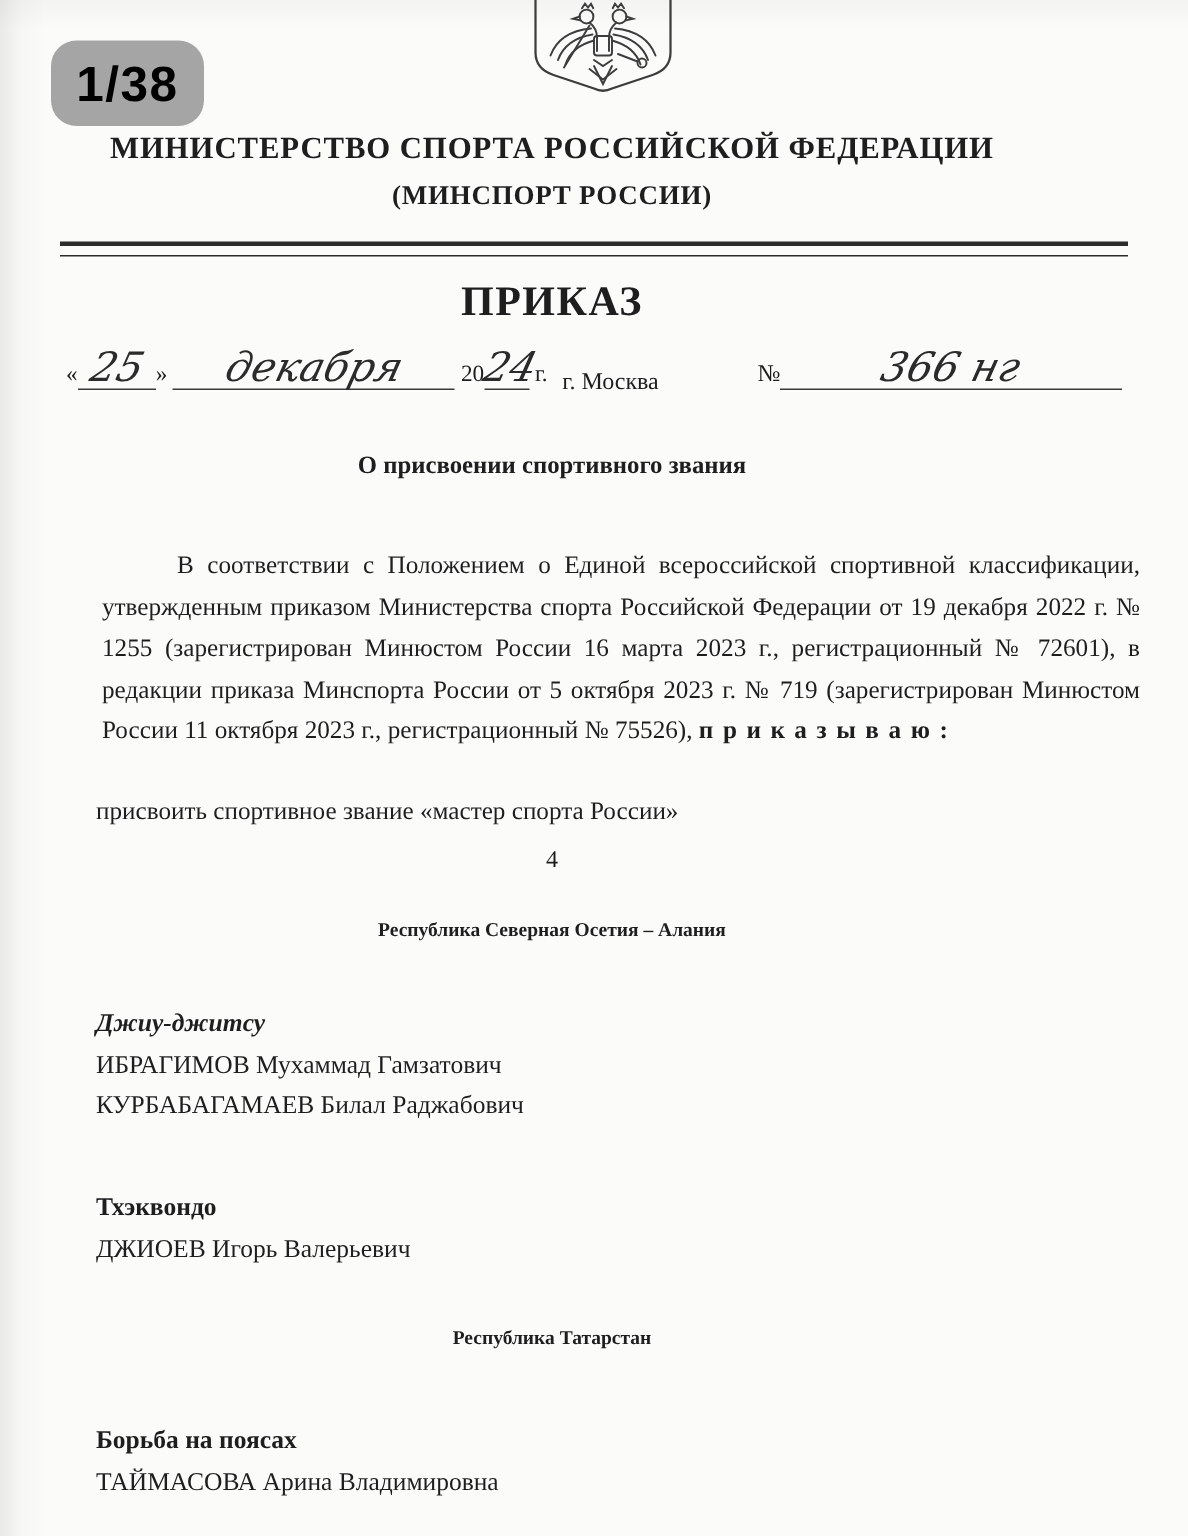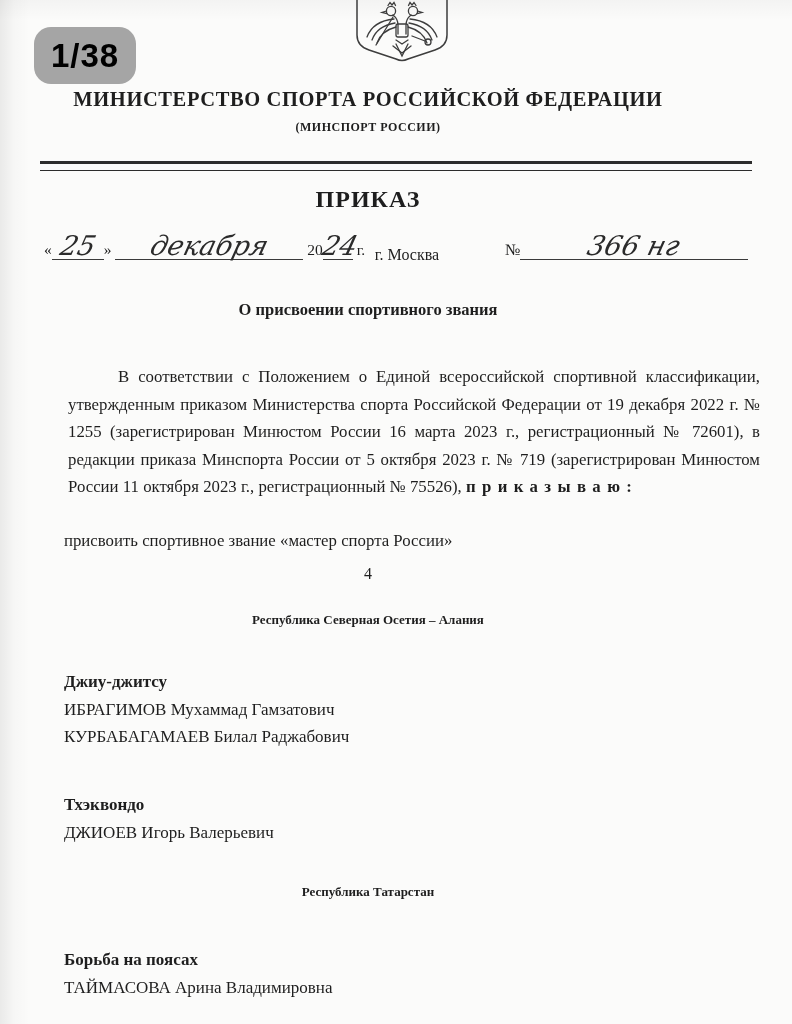--- a/index.html
+++ b/index.html
@@ -23,28 +23,28 @@
     font-family:"Liberation Sans", sans-serif;
     font-weight:bold;font-size:33px;color:#000000;
     letter-spacing:1px;
   }
 
   
   .arms{left:346px;top:0;width:112px;height:62px;overflow:hidden;}
   .arms svg{display:block;}
 
   .ministry{top:88px;font-weight:bold;font-size:20.5px;letter-spacing:0.6px;}
-  .ministry-short{top:120px;font-weight:bold;font-size:12px;letter-spacing:0.5px;}
+  .ministry-short{top:120px;font-weight:bold;font-size:18px;letter-spacing:0.5px;}
 
   .rule{
     left:40px;top:161px;width:712px;height:6px;
     border-top:3px solid #2c2c2c;border-bottom:1.5px solid #2c2c2c;
   }
 
-  .prikaz{top:186px;font-weight:bold;font-size:24px;letter-spacing:1px;}
+  .prikaz{top:186px;font-weight:bold;font-size:28px;letter-spacing:1px;}
 
   
   .dateline{top:226px;left:0;width:792px;height:48px;}
   .dl-left{position:absolute;left:44px;top:6px;font-size:15.5px;white-space:nowrap;}
   .hand{
     font-family:"DejaVu Serif", serif;font-style:italic;font-size:27px;
     display:inline-block;transform:skewX(-14deg);color:#2b2b2b;line-height:1;
   }
   .uline{border-bottom:1.6px solid #3a3a3a;display:inline-block;text-align:center;}
   .day-box{width:52px;}
@@ -65,21 +65,21 @@
 
   .assign{top:531px;left:64px;font-size:16.8px;}
   .pagenum{top:565px;font-size:16px;}
 
   .region{font-weight:bold;font-size:13px;}
   .region-1{top:612px;}
   .region-2{top:884px;}
 
   .sport{left:64px;font-weight:bold;font-size:17px;}
   .athlete{left:64px;font-size:17px;}
-  .sport-1{top:672px;}
+  .sport-1{top:672px;font-style:italic;}
   .ath-1a{top:700px;}
   .ath-1b{top:727px;}
   .sport-2{top:795px;}
   .ath-2a{top:823px;}
   .sport-3{top:950px;}
   .ath-3a{top:978px;}
 </style>
 </head>
 <body>
 

